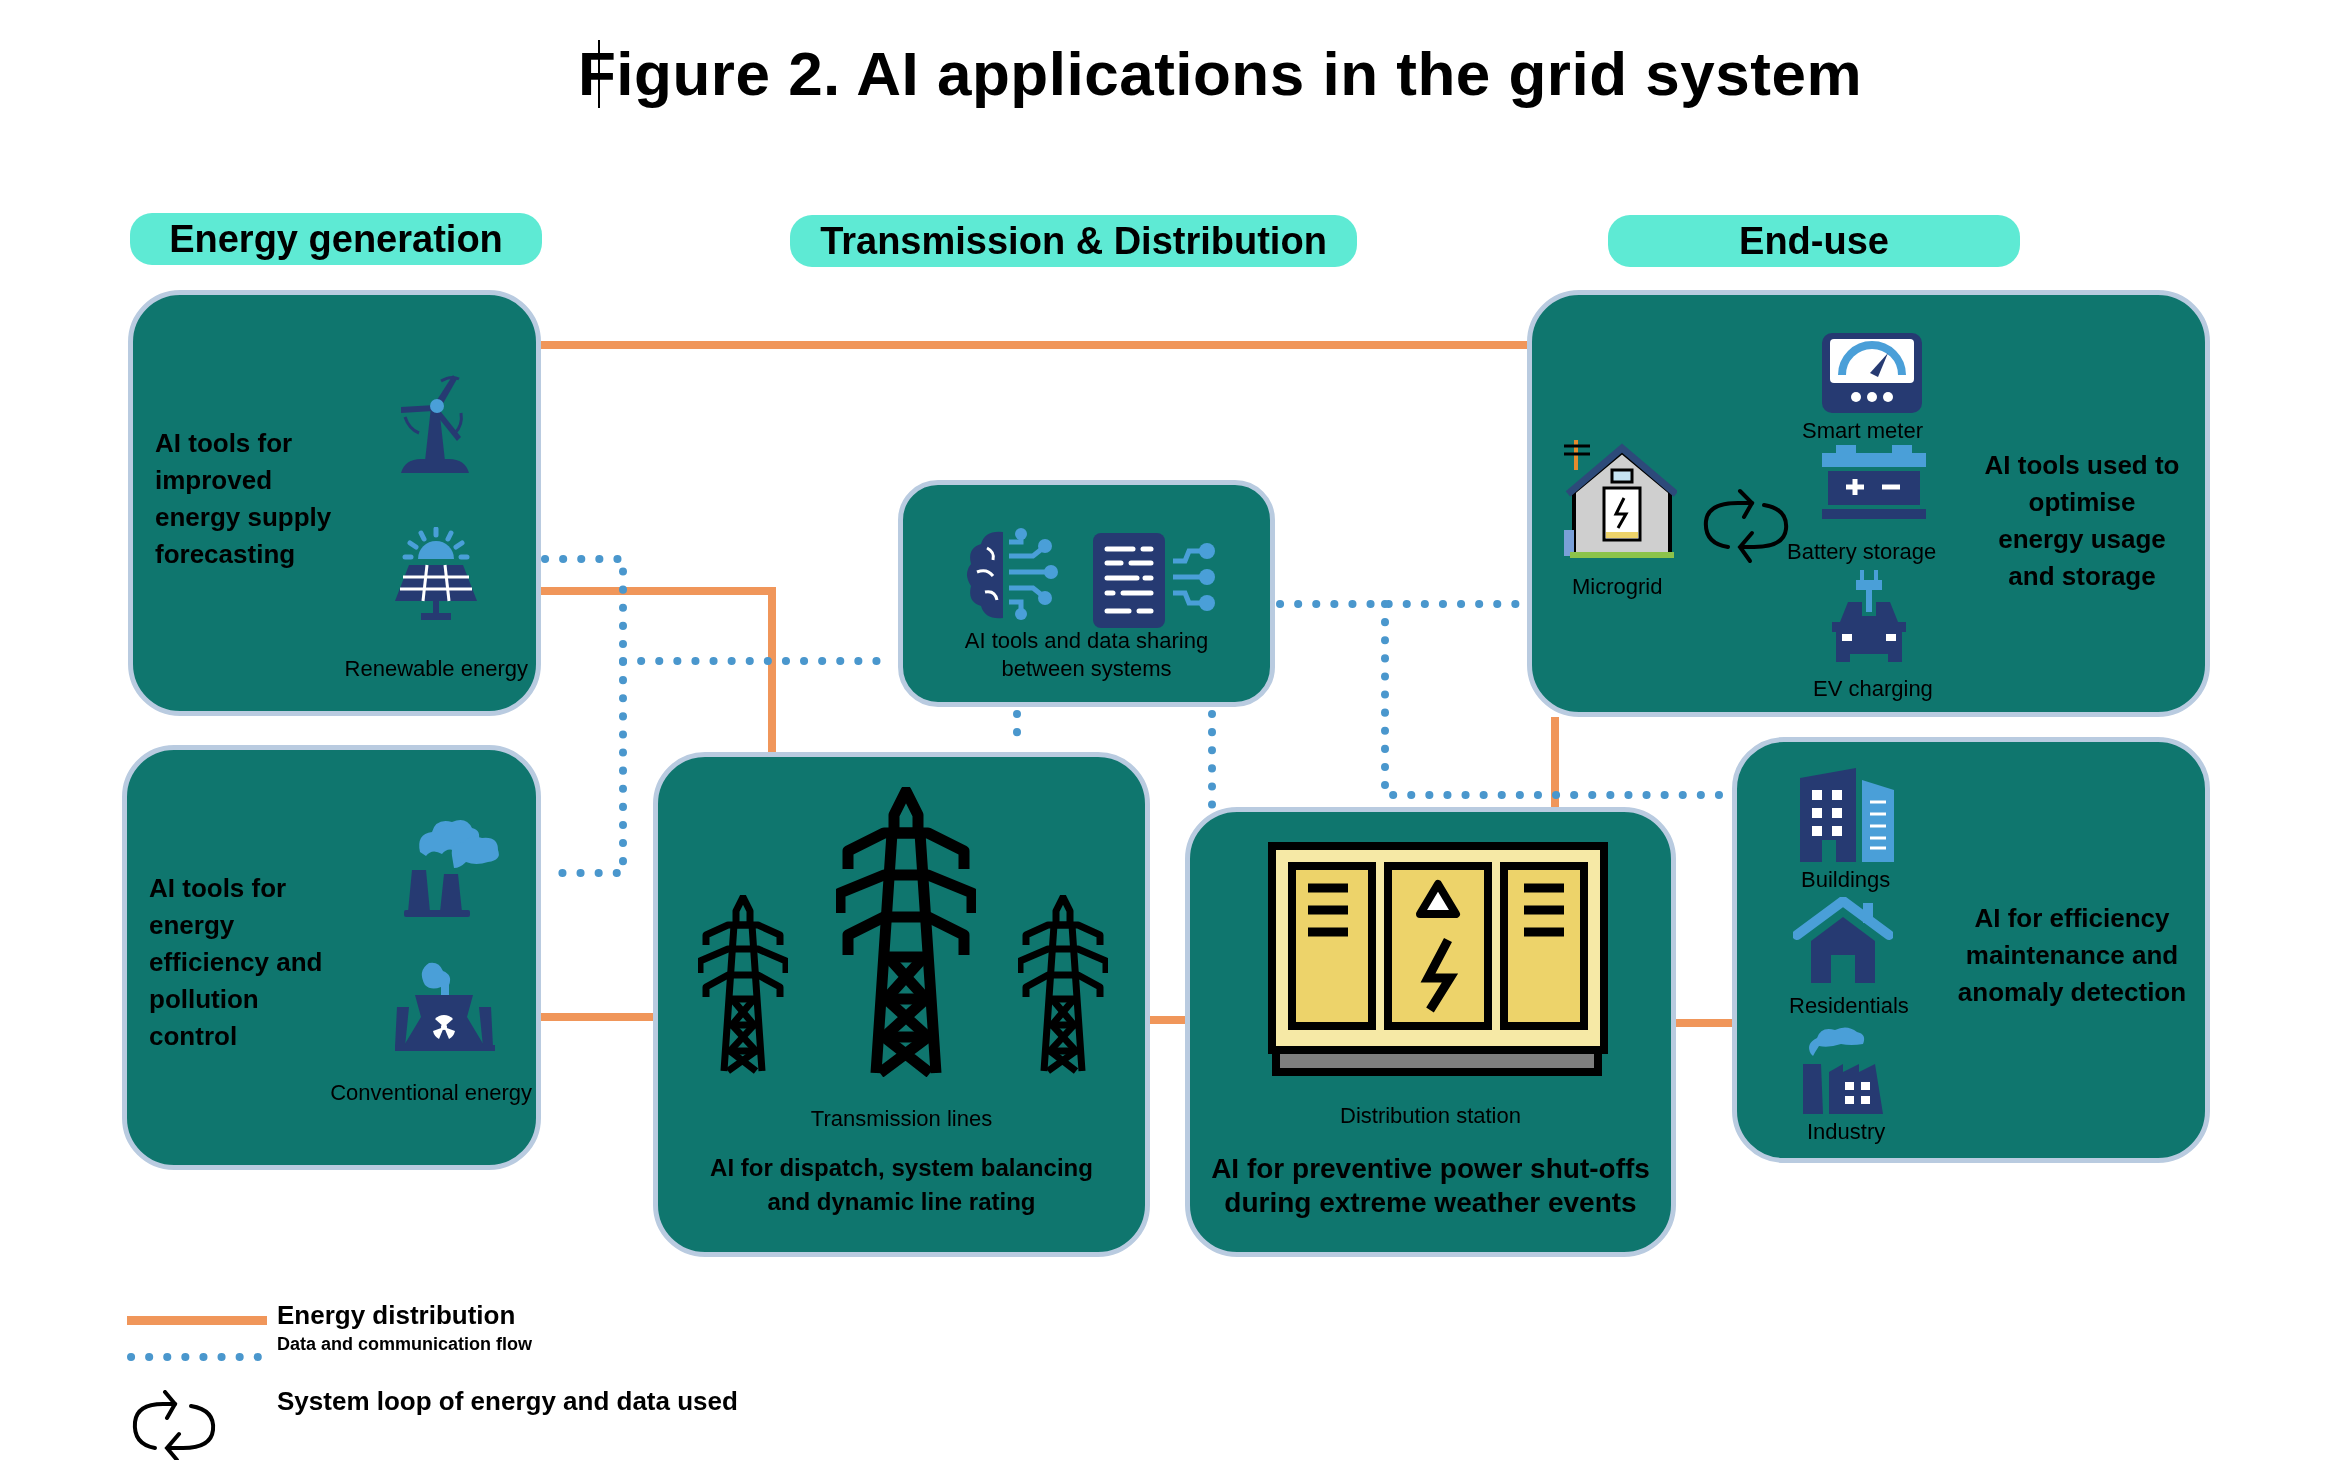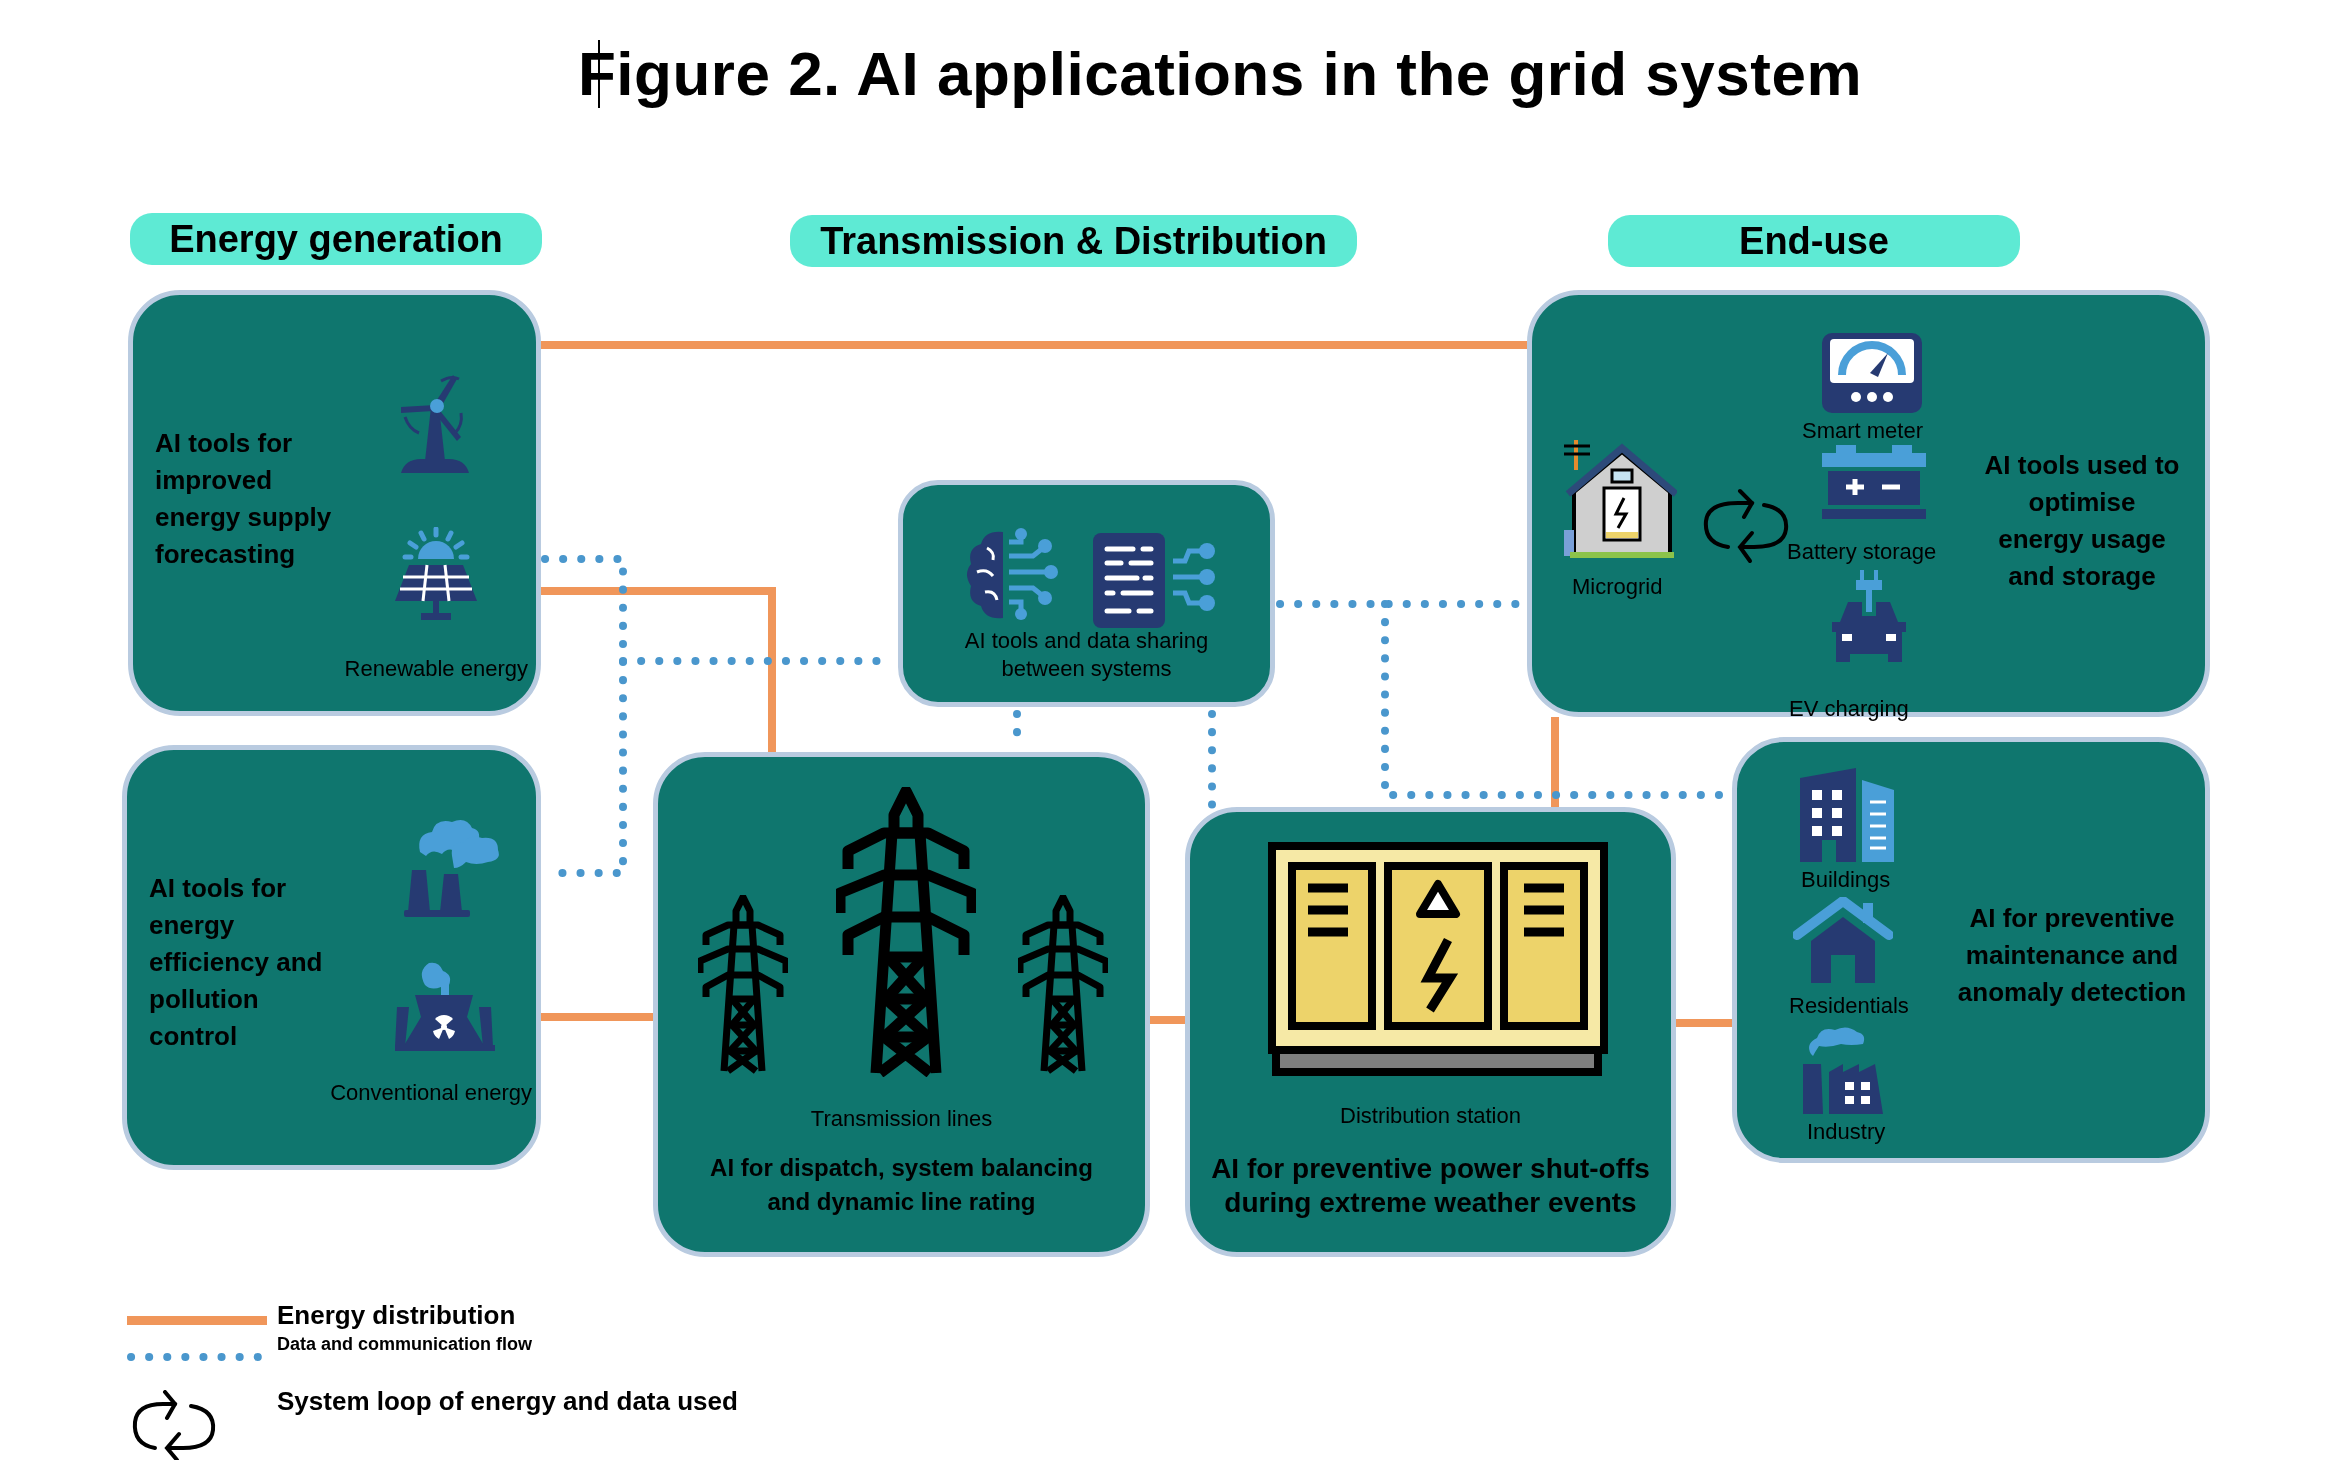--- a/index.html
+++ b/index.html
@@ -301,21 +301,21 @@
         <line x1="50" y1="0" x2="50" y2="10"></line>
       </g>
     <rect x="30" y="10" width="26" height="10" fill="#4A9FD8"></rect>
     <rect x="40" y="20" width="6" height="22" fill="#4A9FD8"></rect>
     <path d="M14 52 L22 32 L36 32 L36 46 L50 46 L50 32 L64 32 L72 52 L80 52 L80 62 L76 62 L76 92 L62 92 L62 84 L24 84 L24 92 L10 92 L10 62 L6 62 L6 52 Z" fill="#263A72"></path>
     <g fill="#fff">
         <rect x="16" y="64" width="10" height="7"></rect>
         <rect x="60" y="64" width="10" height="7"></rect>
       </g>
   </svg>
-  <div class="abs lbl" style="left:257px;top:380px;margin-top:20px;">EV charging</div>
+  <div class="abs lbl" style="left:281px;top:380px;">EV charging</div>
   <div class="abs bold ctr" style="left:440px;width:220px;top:152px;">
     <div>AI tools used to</div>
     <div>optimise</div>
     <div>energy usage</div>
     <div>and storage</div>
   </div>
 </div>
 
 <div class="box" style="left:1732px;top:737px;width:478px;height:426px;padding-left:24px;">
   <svg class="icon" style="left:63px;top:26px;" width="96" height="96" viewBox="0 0 96 96">
@@ -350,21 +350,21 @@
     <path d="M28 48 L42 40 L42 48 L58 40 L58 48 L74 40 L82 90 L28 90 Z" fill="#263A72"></path>
     <g fill="#fff">
         <rect x="44" y="58" width="9" height="8"></rect>
         <rect x="60" y="58" width="9" height="8"></rect>
         <rect x="44" y="72" width="9" height="8"></rect>
         <rect x="60" y="72" width="9" height="8"></rect>
       </g>
   </svg>
   <div class="abs lbl" style="left:70px;top:376px;">Industry</div>
   <div class="abs bold ctr" style="left:205px;width:260px;top:158px;">
-    <div>AI for preventive</div>
+    <div>AI for efficiency</div>
     <div>maintenance and</div>
     <div>anomaly detection</div>
   </div>
 </div>
 
 <div class="abs" style="left:125px;top:1300px;width:700px;height:160px;">
   <div class="abs" style="left:2px;top:16px;width:140px;height:9px;background:#F0965A;"></div>
   <div class="abs" style="left:152px;top:0px;font-size:26px;font-weight:bold;">Energy distribution</div>
   <svg class="abs" style="left:0;top:50px;" width="150" height="14">
     <line x1="6" y1="7" x2="146" y2="7" stroke="#4A97CD" stroke-width="8" stroke-linecap="round" stroke-dasharray="0.1 18"></line>

